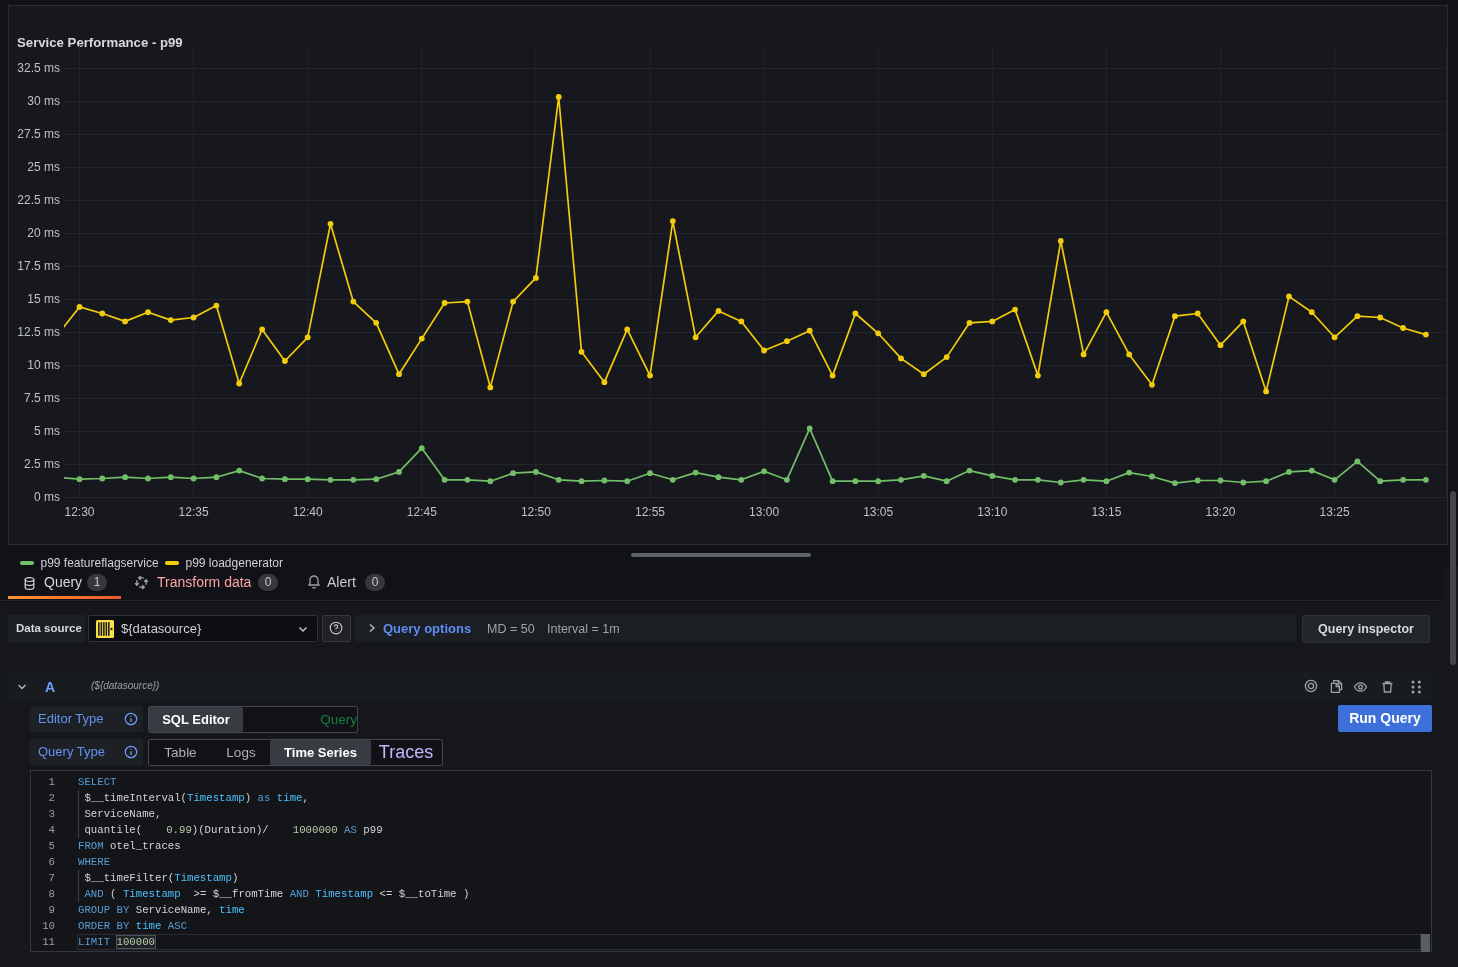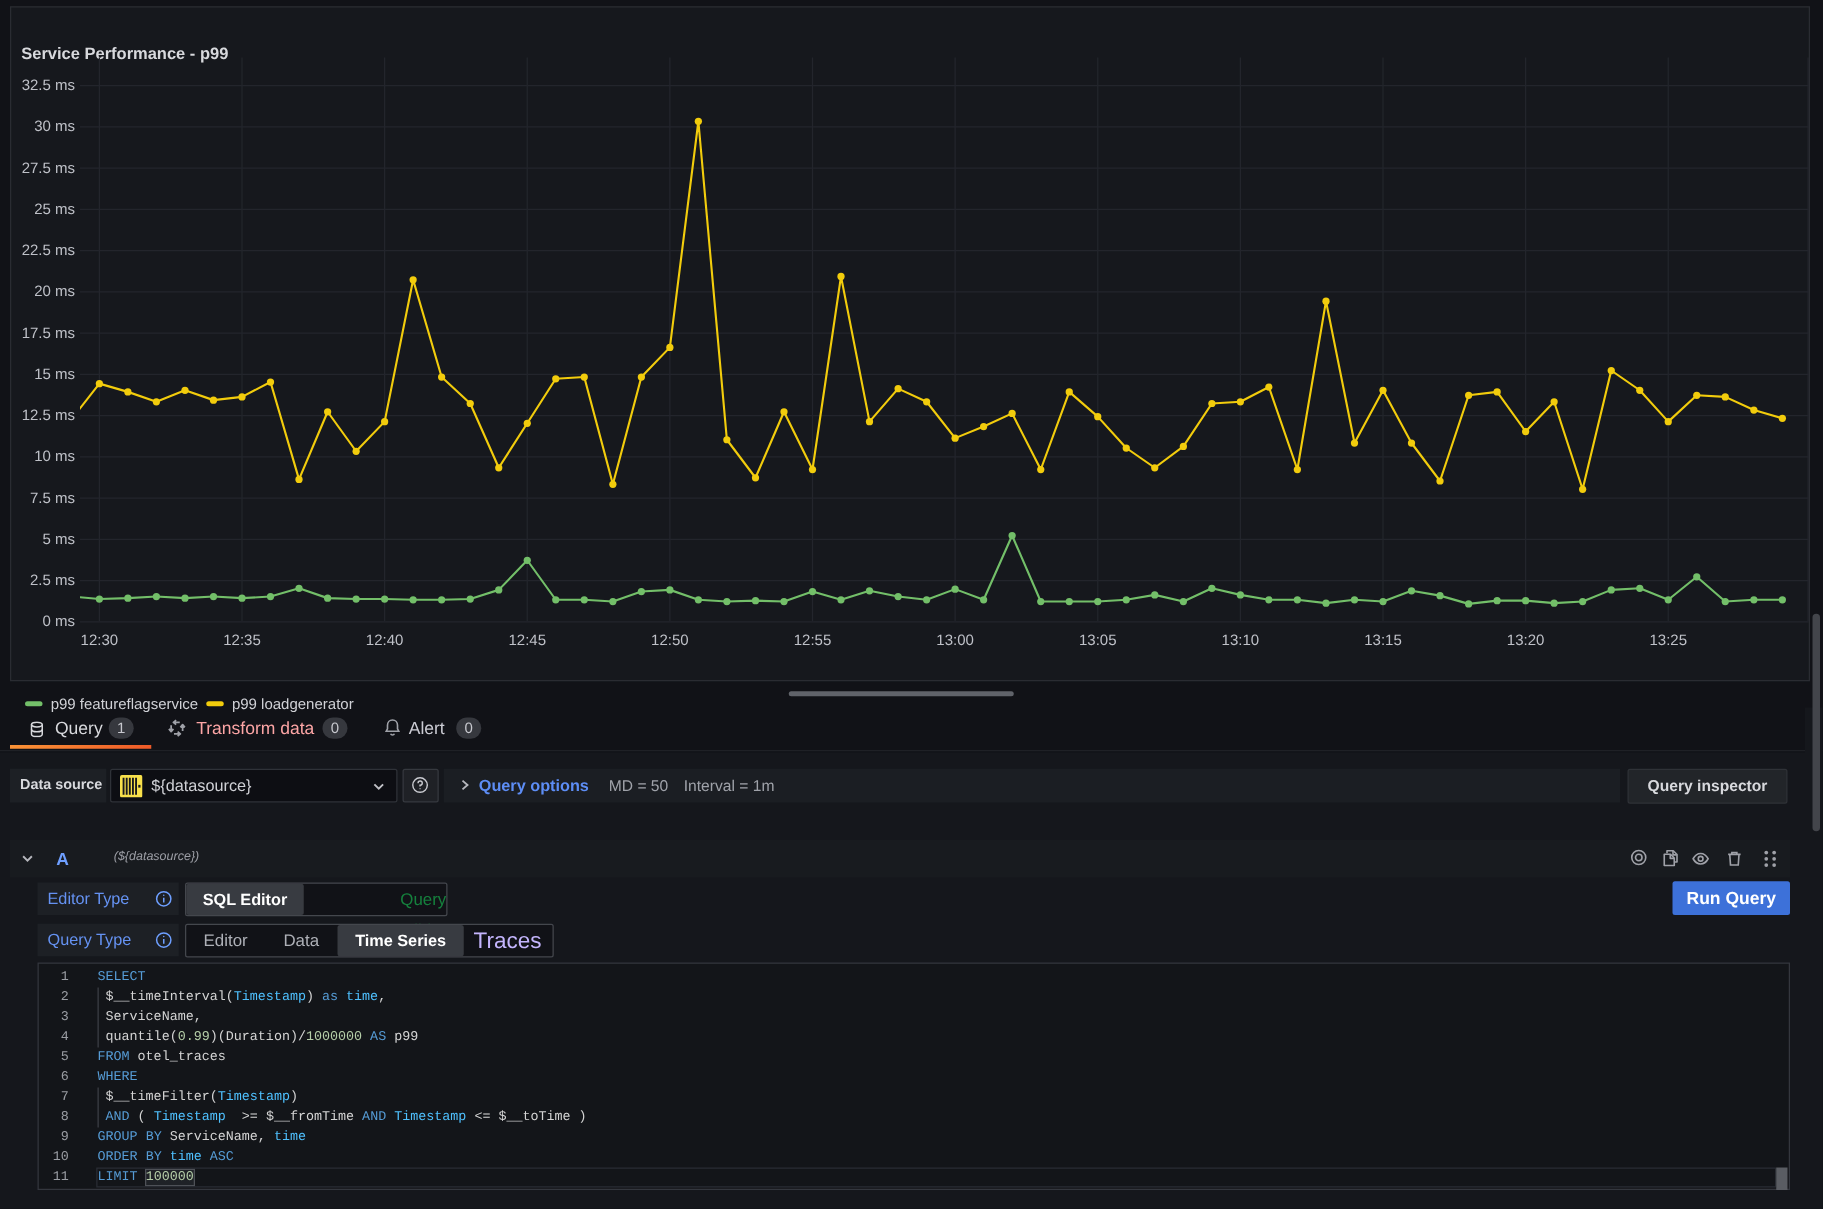--- a/index.html
+++ b/index.html
@@ -315,29 +315,29 @@
 <div class="abs" style="left:1338px;top:705px;width:94px;height:27px;background:#3d71d9;border-radius:2px;color:#ffffff;font-size:14px;font-weight:600;text-align:center;line-height:27px;">Run Query</div>
 
 <div class="abs" style="left:30px;top:739px;width:113px;height:26px;background:#1d2025;"></div>
 <div class="abs" style="left:38px;top:744px;font-size:13px;font-weight:500;color:#6592f2;">Query Type</div>
 <svg class="abs" style="left:124px;top:745px" width="14" height="14" viewBox="0 0 14 14" fill="none" stroke="#6e9fff" stroke-width="1.2">
  <circle cx="7" cy="7" r="5.7"></circle>
     <path d="M7 6.2 V10"></path>
     <circle cx="7" cy="4.2" r="0.6" fill="#6e9fff" stroke="none"></circle>
 </svg>
 <div class="abs" style="left:148px;top:739px;width:295px;height:27px;background:#111217;border:1px solid #44474d;border-radius:2px;"></div>
-<div class="abs" style="left:149px;top:740px;width:63px;height:25px;color:#aeb0b7;font-size:13.5px;text-align:center;line-height:25px;">Editor</div>
-<div class="abs" style="left:212px;top:740px;width:58px;height:25px;color:#aeb0b7;font-size:13.5px;text-align:center;line-height:25px;">Data</div>
+<div class="abs" style="left:149px;top:740px;width:63px;height:25px;color:#aeb0b7;font-size:13.5px;text-align:center;line-height:25px;">Table</div>
+<div class="abs" style="left:212px;top:740px;width:58px;height:25px;color:#aeb0b7;font-size:13.5px;text-align:center;line-height:25px;">Logs</div>
 <div class="abs" style="left:270px;top:740px;width:101px;height:25px;background:#383b41;border-radius:2px;color:#ffffff;font-size:13px;font-weight:700;text-align:center;line-height:25px;">Time Series</div>
 <div class="abs" style="left:371px;top:740px;width:70px;height:25px;color:#c4b5fd;font-size:18px;text-align:center;line-height:25px;">Traces</div>
 
 <style>
 #sqlbox{left:30px;top:770px;width:1402px;height:182px;background:#131519;border:1px solid #34373e;}
 pre.code{position:absolute;font-family:"Liberation Mono",monospace;font-size:10.7px;line-height:16.03px;white-space:pre;}
-.k{color:#569cd6;} .v{color:#4fc1ff;margin-top:16px;} .n{color:#b5cea8;}
+.k{color:#569cd6;} .v{color:#4fc1ff;margin-top:16px;} .n{color:#b5cea8;margin-left:24px;}
 </style>
 <div class="abs" id="sqlbox"></div>
 <pre class="code" style="left:31px;top:773.6px;width:24px;text-align:right;color:#9a9da3;">1
 2
 3
 4
 5
 6
 7
 8

